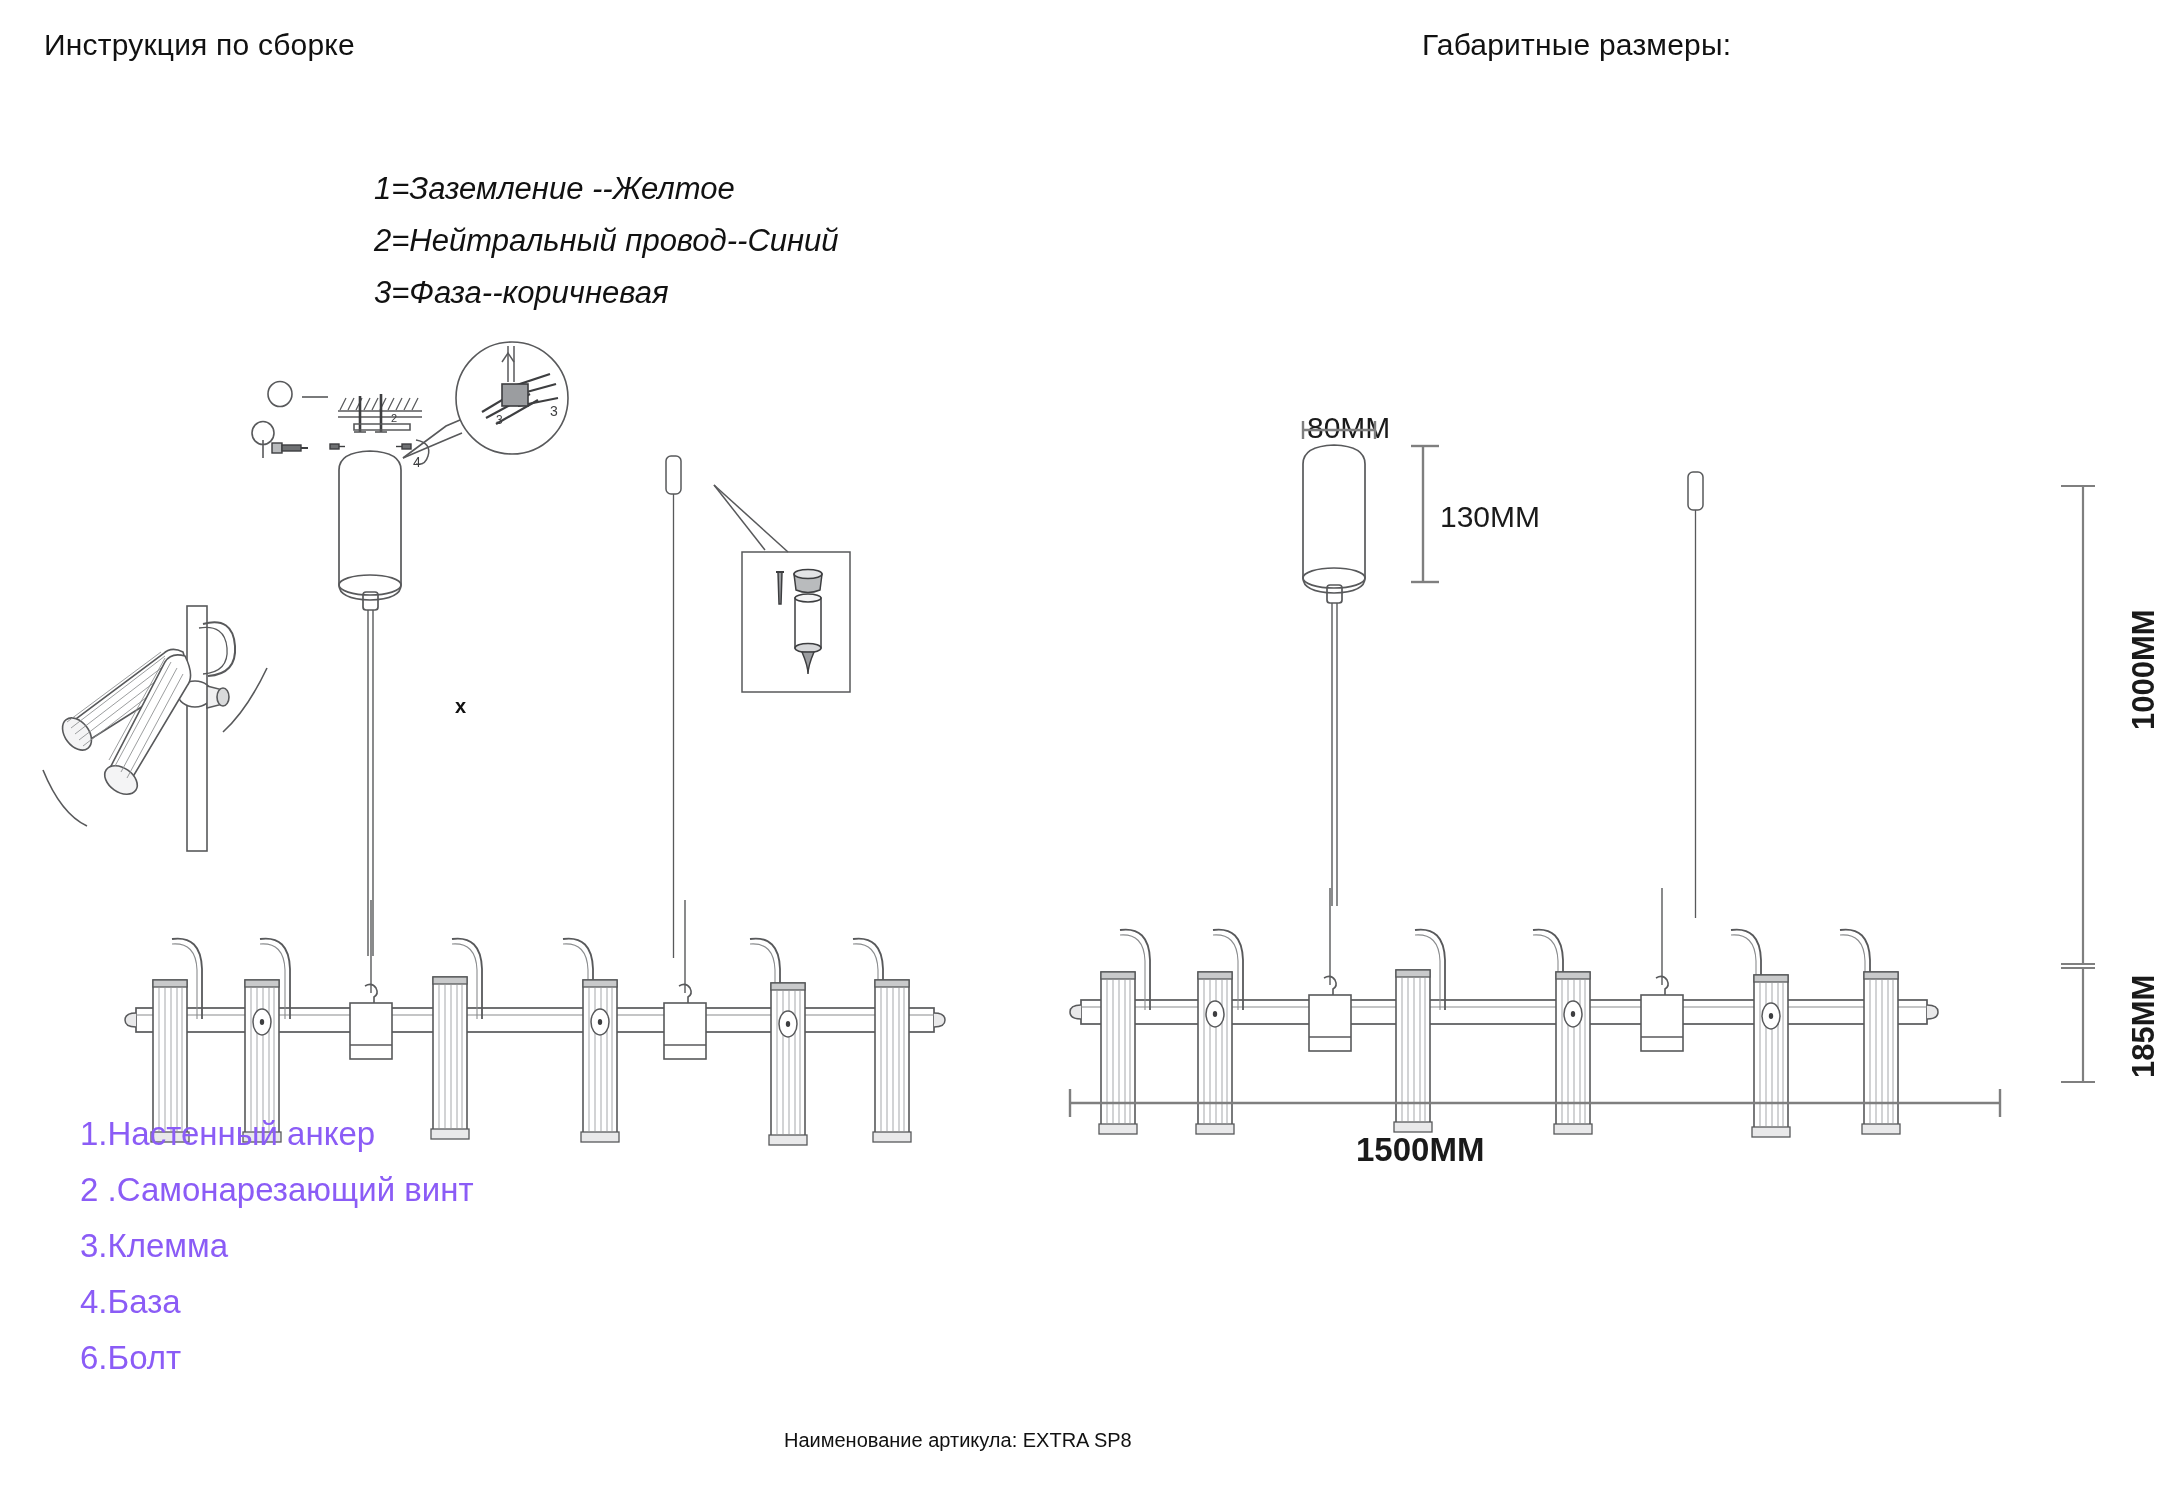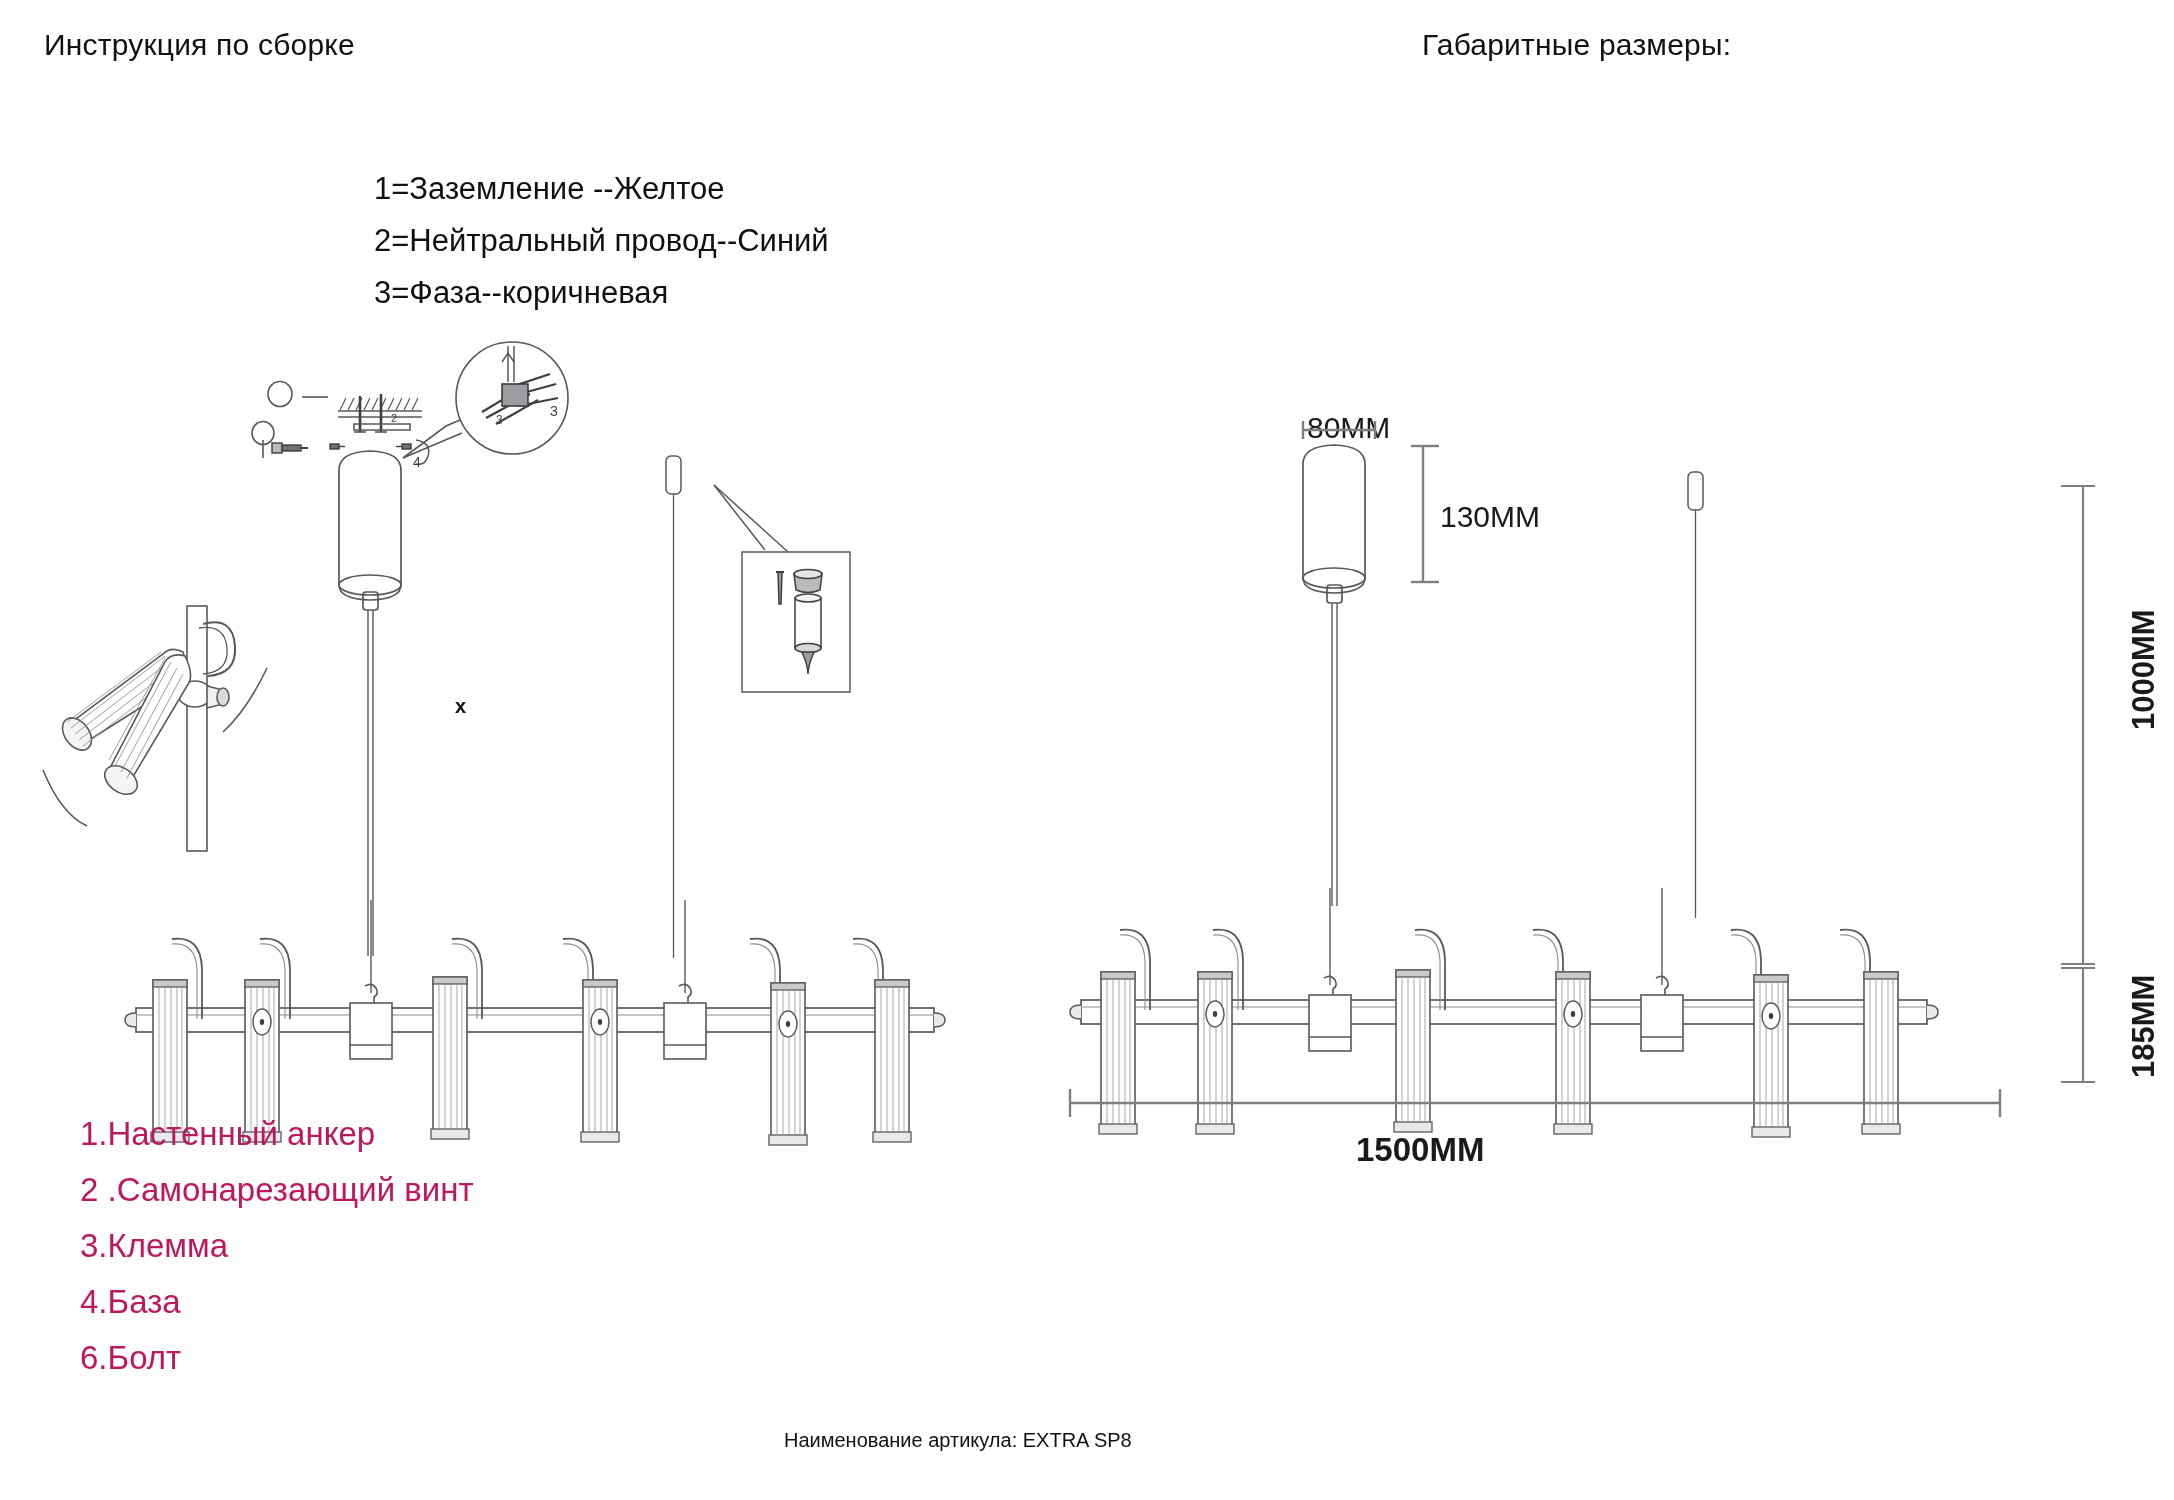--- a/index.html
+++ b/index.html
@@ -1,21 +1,21 @@
 <!DOCTYPE html>
 <html><head>
 <meta charset="utf-8">
 <style>
   html,body{margin:0;padding:0;background:#ffffff;}
   body{width:2174px;height:1500px;position:relative;overflow:hidden;
        font-family:"Liberation Sans","DejaVu Sans",sans-serif;color:#000;}
   .abs{position:absolute;}
   .ttl{font-size:30px;color:#111;letter-spacing:.2px;white-space:nowrap;}
-  .legend{font-size:31px;line-height:52px;color:#111;white-space:nowrap;}
-  .parts{font-size:33px;line-height:56px;color:#be185d;white-space:nowrap;}
+  .legend{font-size:31px;line-height:52px;color:#111;white-space:nowrap;font-style:italic;}
+  .parts{font-size:33px;line-height:56px;color:#8b5cf6;white-space:nowrap;}
   .caption{font-size:20px;color:#111;white-space:nowrap;}
   .dimtxt{font-size:27px;color:#1a1a1a;font-weight:bold;white-space:nowrap;
           font-family:"Liberation Sans","DejaVu Sans",sans-serif;}
   .dimtxt.thin{font-weight:normal;}
   .vert{transform:rotate(-90deg);transform-origin:left top;}
   .xmark{font-size:20px;font-weight:bold;color:#111;}
   svg{display:block;overflow:visible;}
 </style>
 </head>
 <body>

